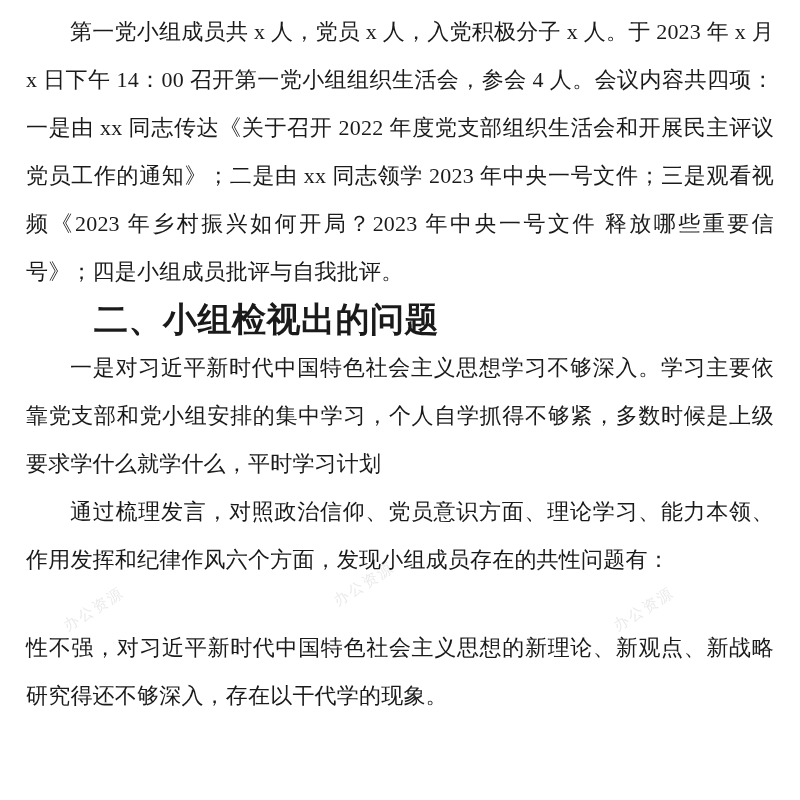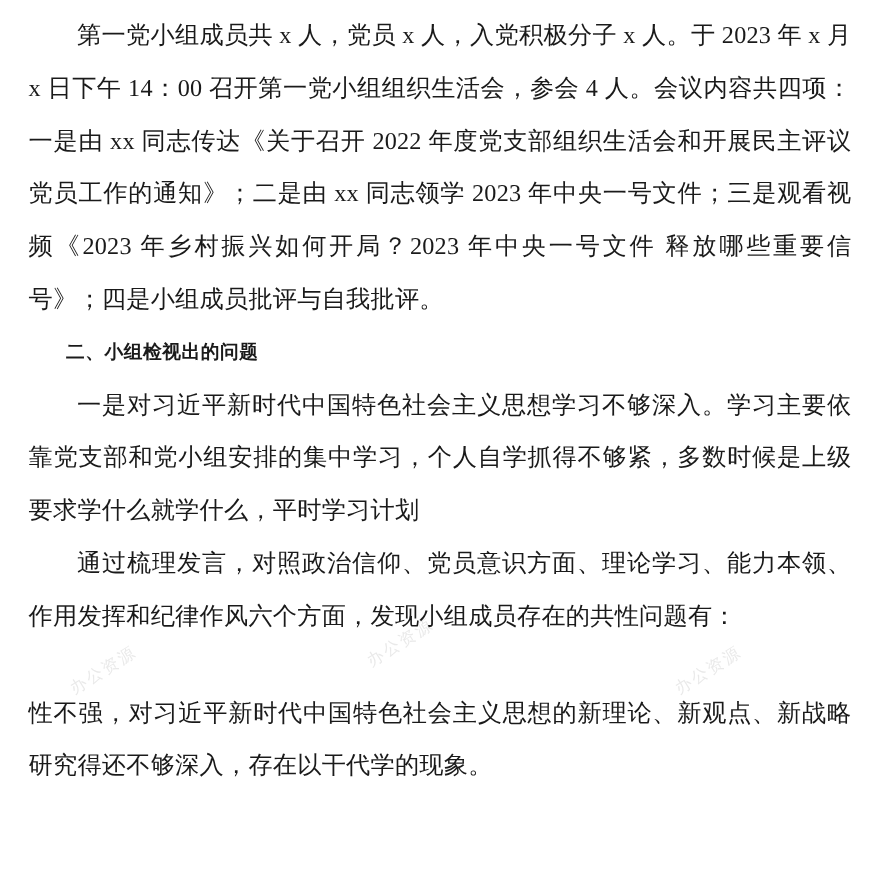--- a/index.html
+++ b/index.html
@@ -33,21 +33,21 @@
     text-align: justify;
     text-justify: inter-ideograph;
     letter-spacing: 0.2px;
     white-space: pre-wrap;
   }
   p.indent {
     text-indent: 2em;
   }
   p.heading {
     margin: 0;
-    font-size: 17px;
+    font-size: 34px;
     line-height: 48px;
     font-weight: bold;
     text-indent: 2em;
     letter-spacing: 0.5px;
   }
   .spacer-gap {
     height: 40px;
   }
   
   .watermark {

